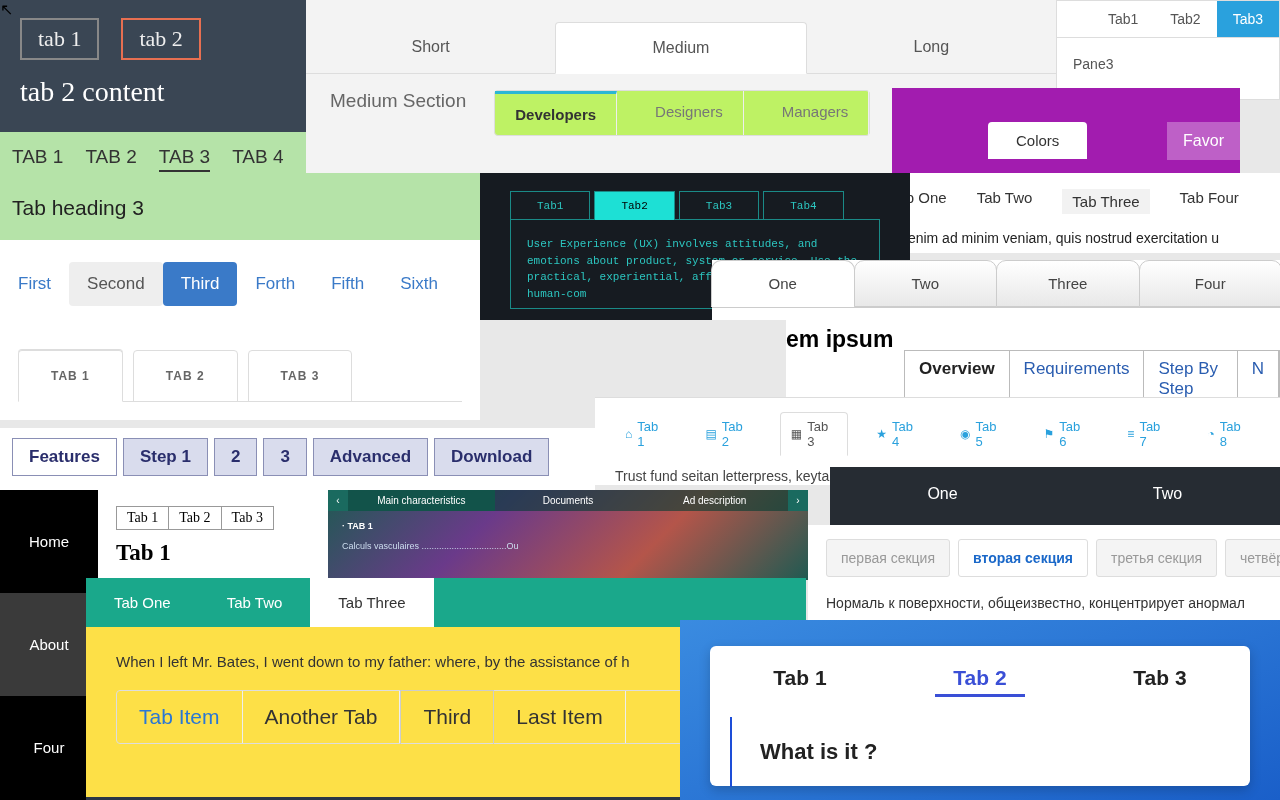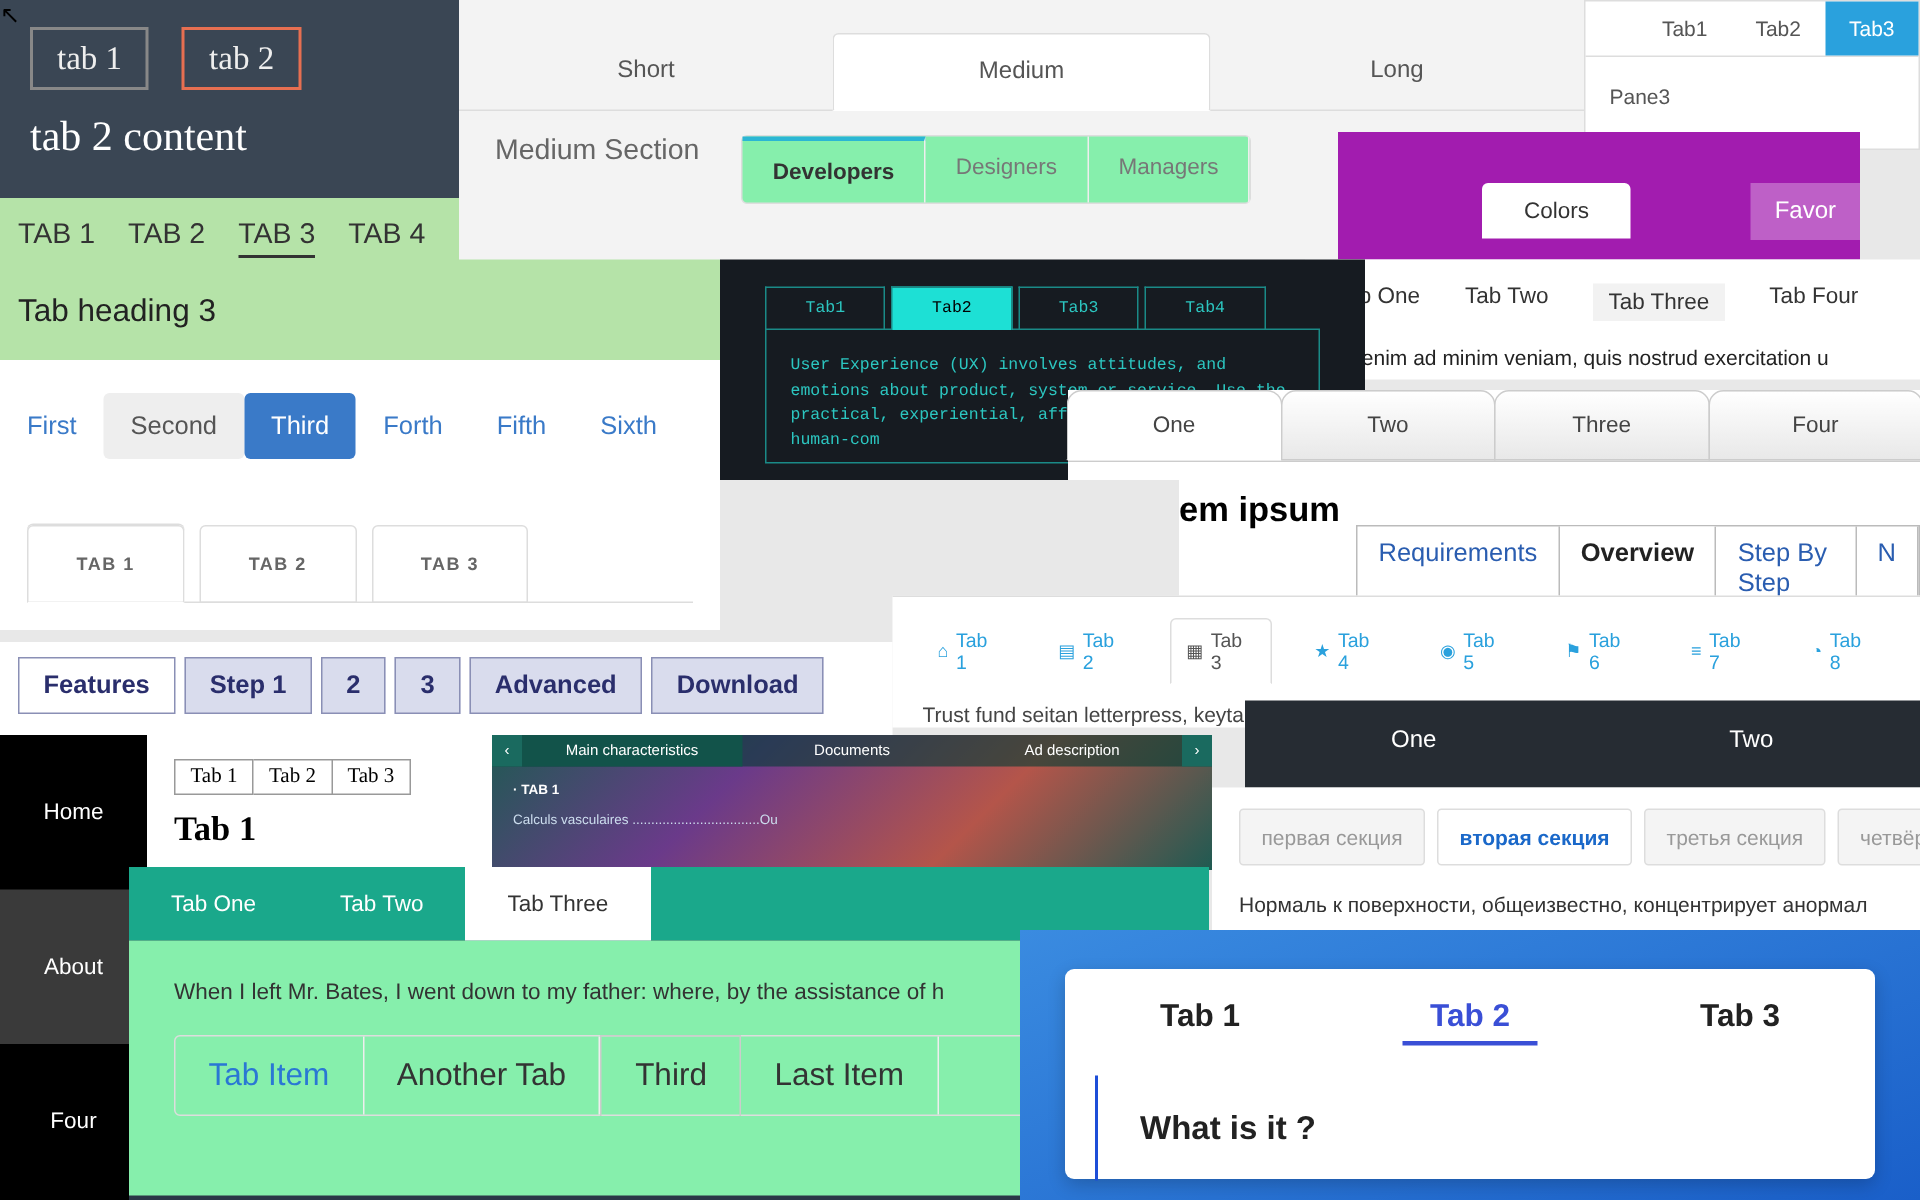--- a/index.html
+++ b/index.html
@@ -20,21 +20,21 @@
   .pB .t.active { border-bottom:2px solid #333; padding-bottom:2px; font-weight:500; }
   .pB .head { margin-top:24px; font-size:21px; color:#222; }
 
   
   .pC { left:306px; top:0; width:750px; height:173px; background:#f3f3f3; padding-top:22px; }
   .pC .tabs { display:flex; border-bottom:1px solid #ddd; }
   .pC .t { flex:1; text-align:center; padding:16px 0; font-size:16px; color:#555; cursor:pointer; }
   .pC .t.active { background:#fff; border:1px solid #ddd; border-bottom:1px solid #fff; margin-bottom:-1px; border-radius:4px 4px 0 0; }
   .pC .inner { display:flex; padding:16px 24px; gap:28px; align-items:flex-start; }
   .pC .sec { font-size:19px; color:#666; }
-  .pC .sub { background:#86efac; border:1px solid #ddd; border-radius:4px; display:flex; }
+  .pC .sub { background:#bef264; border:1px solid #ddd; border-radius:4px; display:flex;gap:18px; }
   .pC .sub .st { padding:12px 20px; border-right:1px solid #eee; font-size:15px; color:#777; }
   .pC .sub .st.active { color:#333; border-top:3px solid #2bb6d4; font-weight:600; }
 
   
   .pD { left:1056px; top:0; width:224px; height:100px; background:#fff; border:1px solid #ddd; }
   .pD .tabs { display:flex; justify-content:flex-end; border-bottom:1px solid #ddd; }
   .pD .t { padding:10px 16px; font-size:14px; color:#555; }
   .pD .t.active { background:#2aa1dd; color:#fff; position:relative; }
   .pD .body { padding:18px 16px; font-size:14px; color:#555; }
 
@@ -129,21 +129,21 @@
   .pR .tabs { display:flex; gap:8px; }
   .pR .t { border:1px solid #ddd; background:#f4f4f4; padding:10px 14px; font-size:14px; color:#999; border-radius:3px; }
   .pR .t.active { background:#fff; color:#1a68c9; font-weight:bold; }
   .pR .body { margin-top:18px; font-size:14px; color:#333; white-space:nowrap; overflow:hidden; }
 
   
   .pS { left:86px; top:578px; width:720px; height:222px; background:#2a3647; }
   .pS .bar { display:flex; background:#1aa88b; }
   .pS .t { padding:16px 28px; color:#fff; font-size:15px; }
   .pS .t.active { background:#fff; color:#333; }
-  .pS .body { background:#86efac; margin:0; padding:26px 30px; height:170px; }
+  .pS .body { background:#fde047; margin:0; padding:26px 30px; height:170px; }
   .pS .body p { font-size:15px; color:#333; margin-bottom:20px; white-space:nowrap; overflow:hidden; }
   .pS .inner { display:flex; border:1px solid #ddd; border-radius:4px;margin-top:14px; }
   .pS .inner .it { padding:14px 22px; font-size:21px; color:#333; border-right:1px solid #eee; }
   .pS .inner .it.first { color:#2a77d4; font-weight:500; }
   .pS .inner .it.sel { border:1px solid #ccc; border-bottom:none; margin:-1px 0; }
 
   
   .pT { left:680px; top:620px; width:600px; height:180px; background:linear-gradient(160deg,#3a8be0,#1a5fc9); padding:26px 30px; }
   .pT .card { background:#fff; border-radius:6px; padding:0; height:140px; box-shadow:0 4px 12px rgba(0,0,0,0.2); }
   .pT .tabs { display:flex; justify-content:space-around; padding:16px 0 10px; }
@@ -288,22 +288,22 @@
     <div class="t active">One</div>
     <div class="t">Two</div>
     <div class="t">Three</div>
     <div class="t">Four</div>
   </div>
 </div>
 
 <div class="panel pO">
   <div class="txt">em ipsum</div>
   <div class="tabs">
+    <div class="t active">Overview</div>
     <div class="t">Requirements</div>
-    <div class="t active">Overview</div>
     <div class="t">Step By Step</div>
     <div class="t">N</div>
   </div>
 </div>
 
 <div class="panel pP">
   <div class="tabs">
     <div class="t">
         <span class="ico">⌂</span>
         <span>Tab 1</span>

